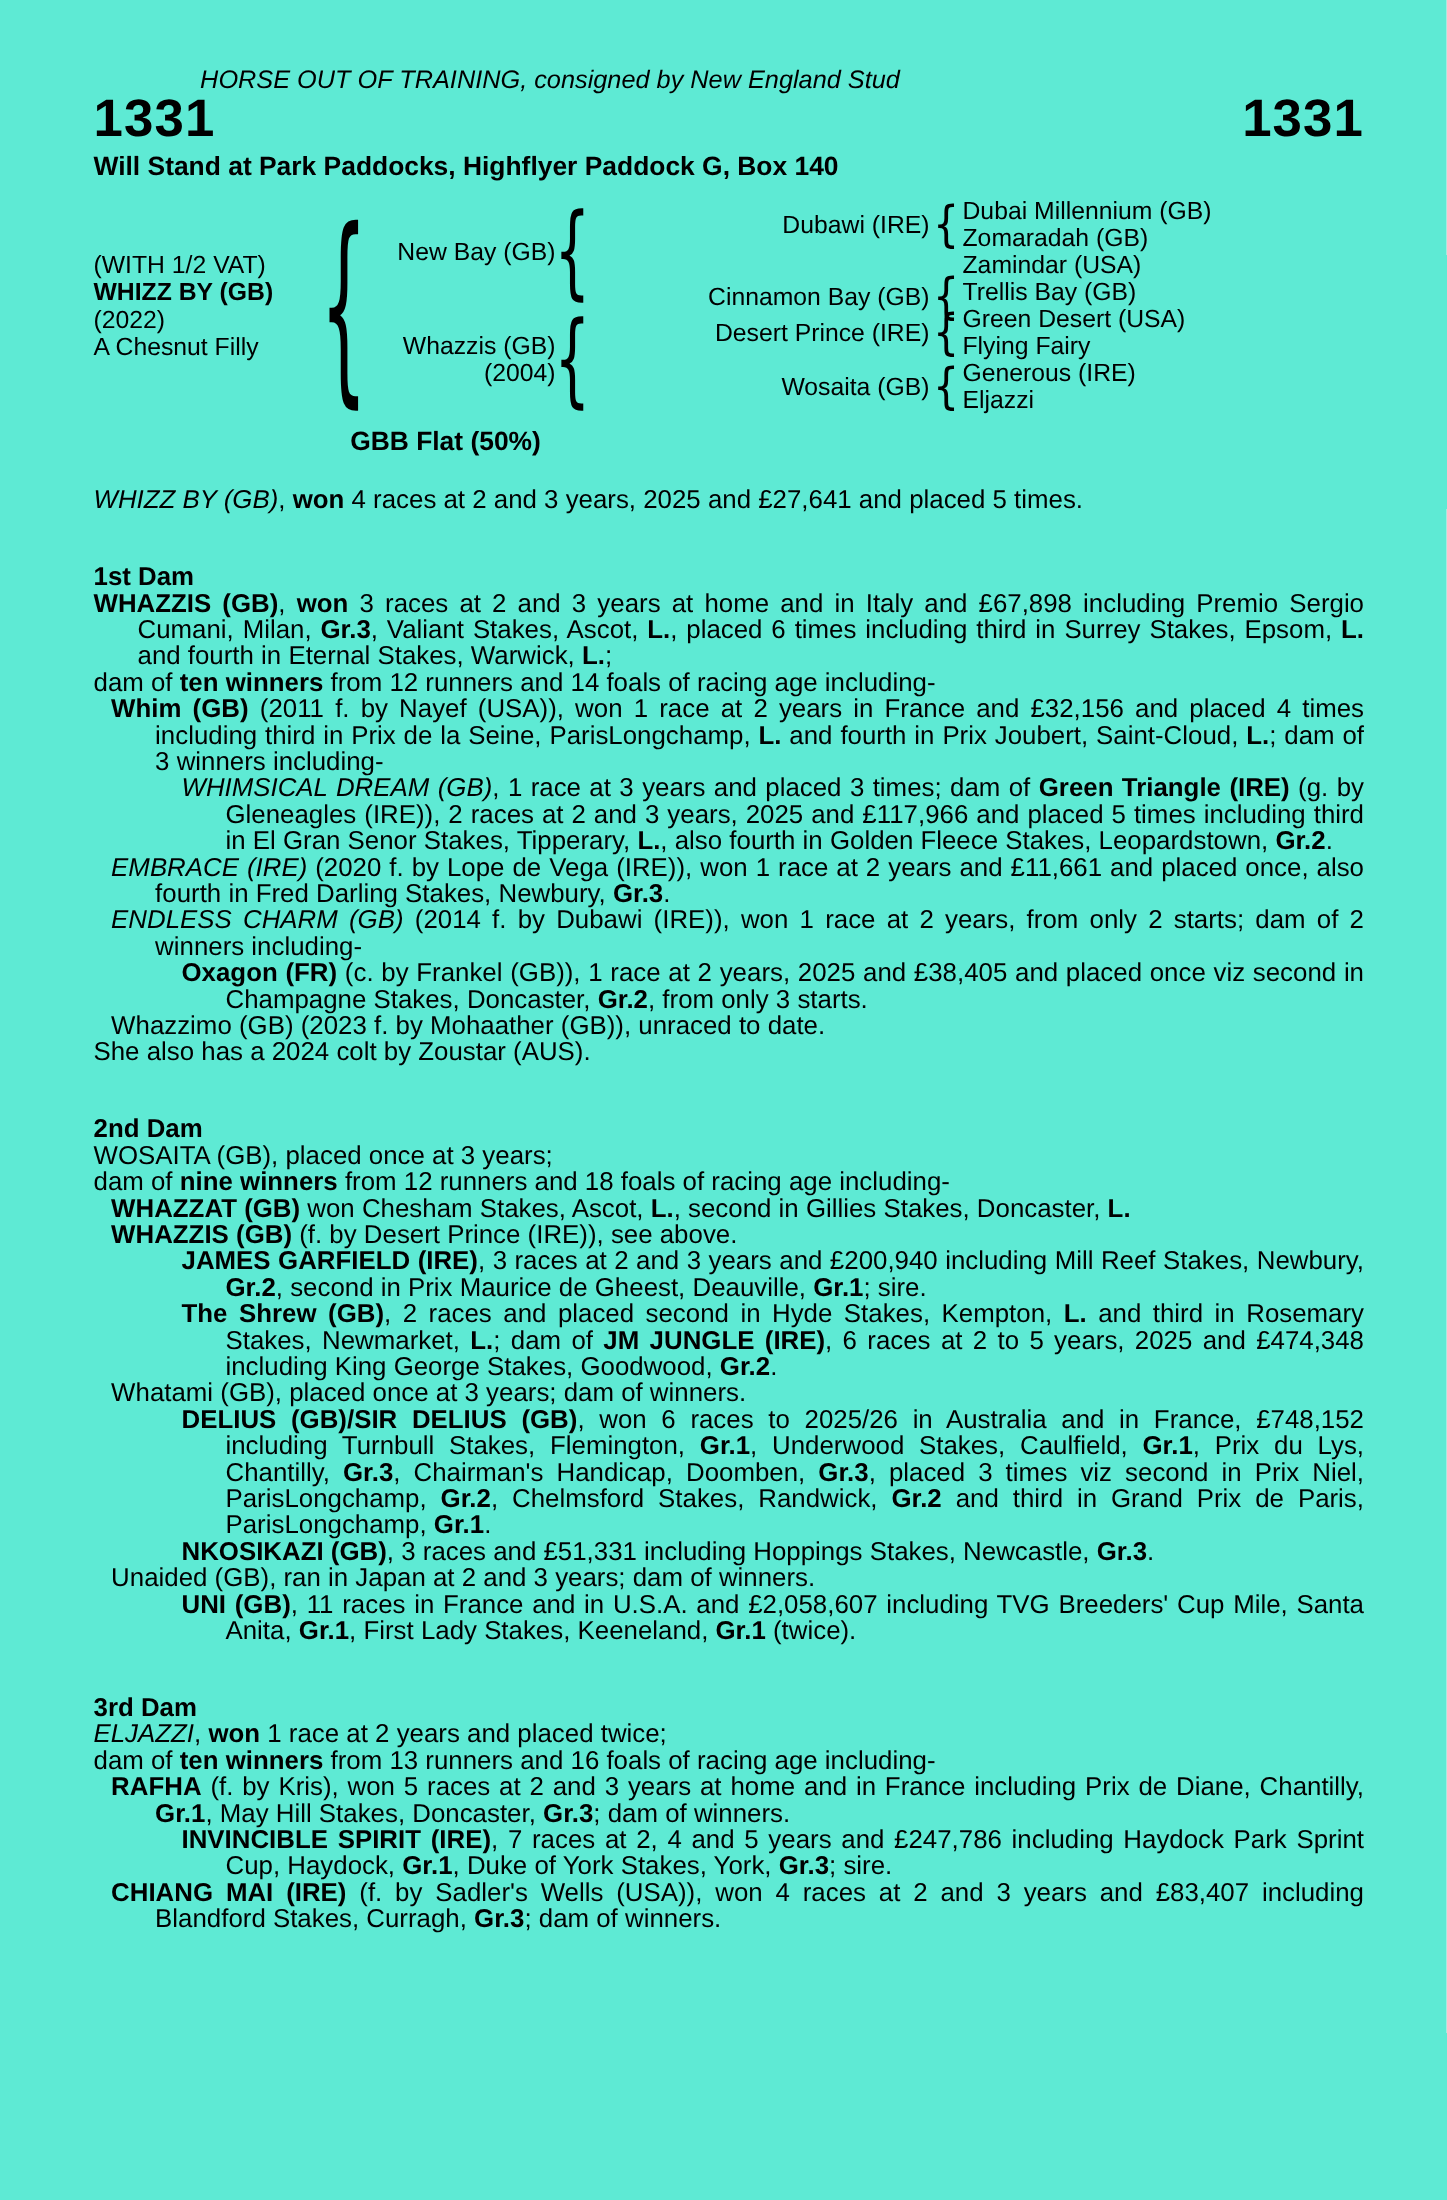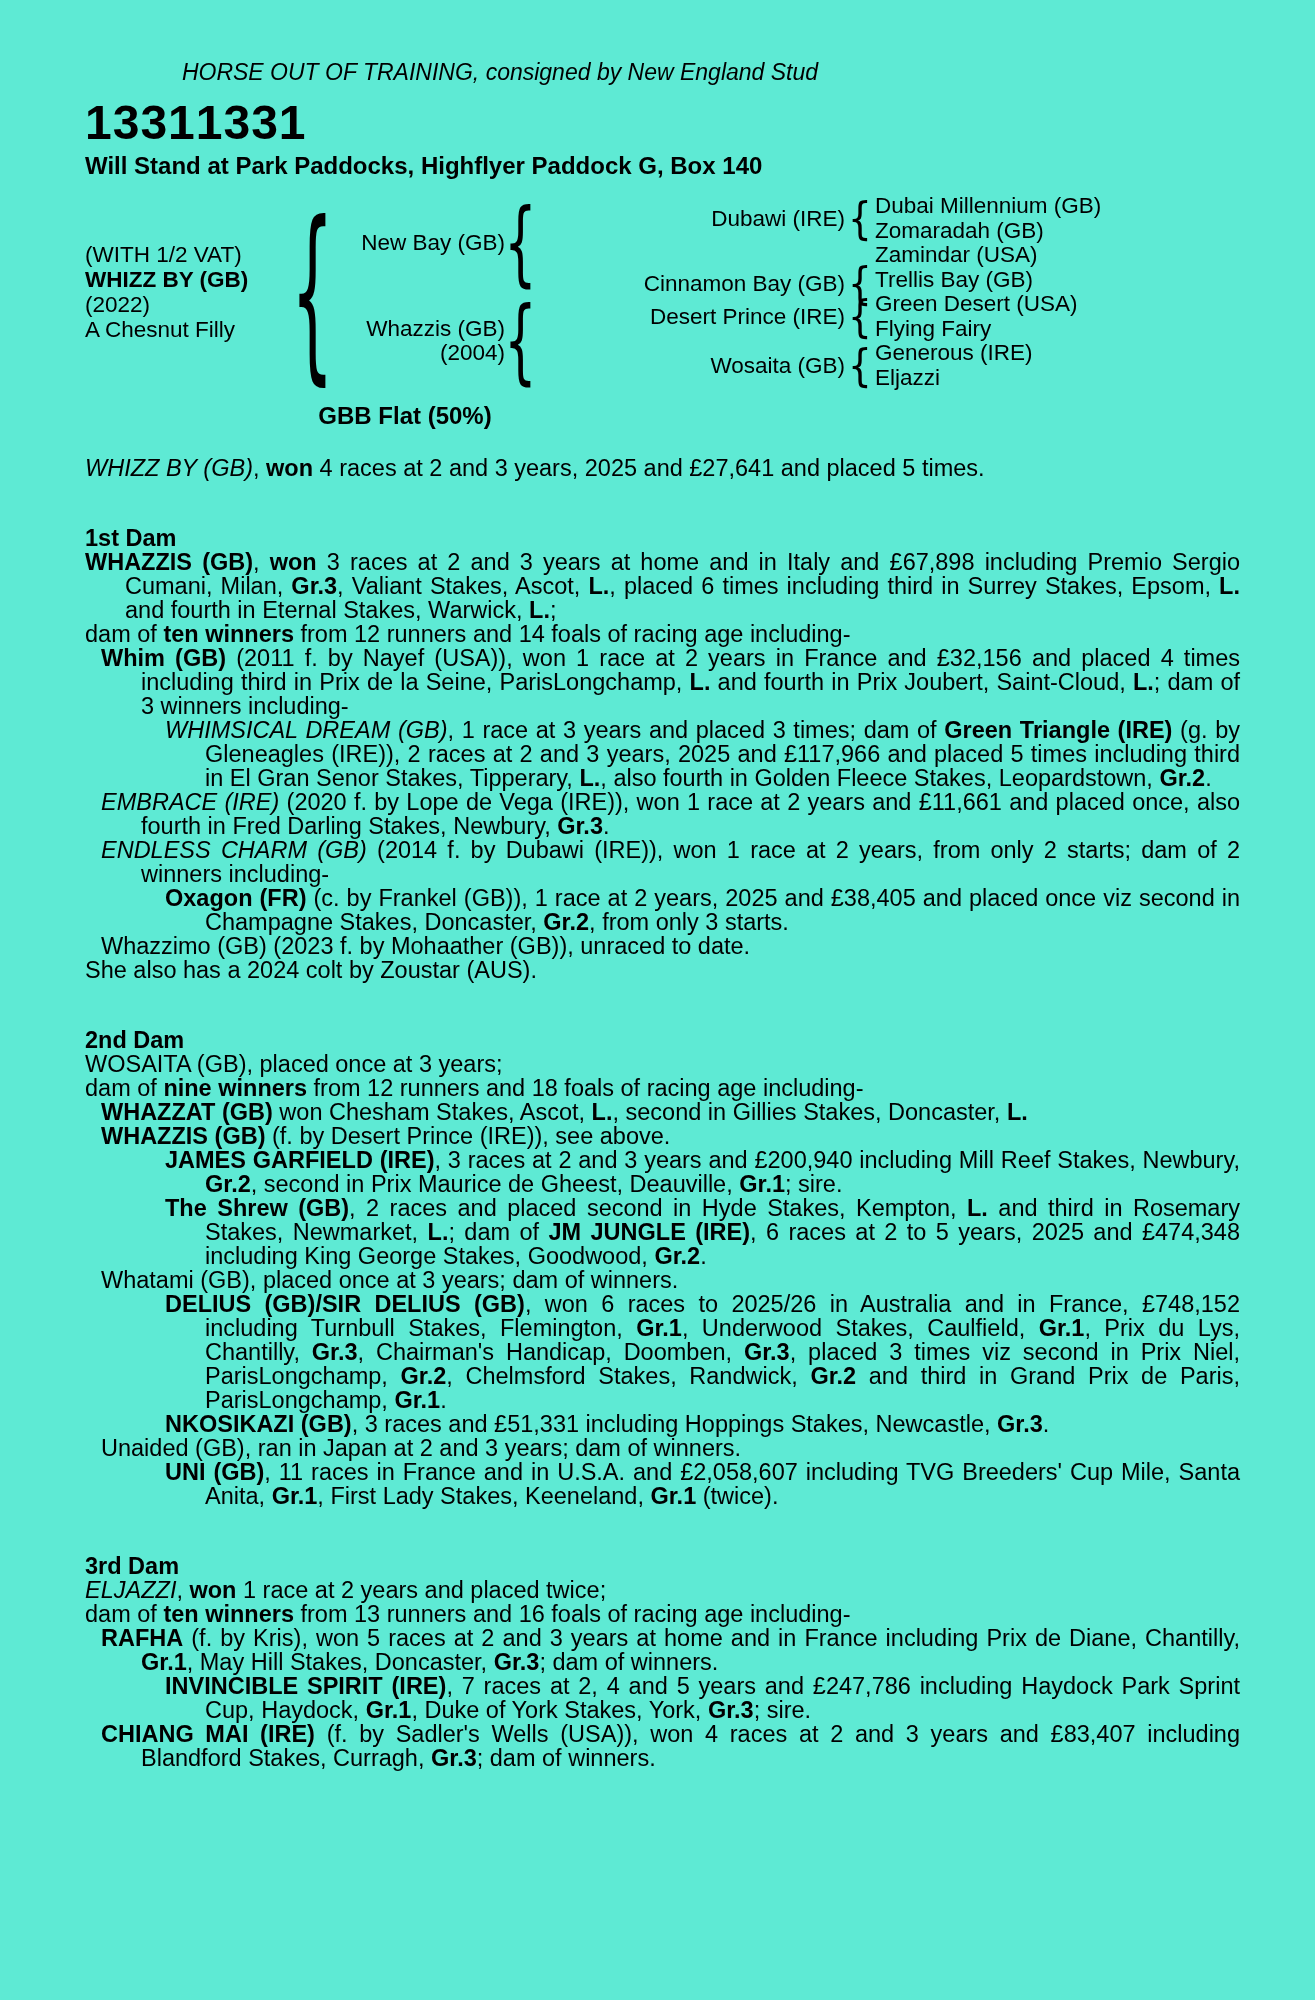--- a/index.html
+++ b/index.html
@@ -8,22 +8,22 @@
     font-family:"Liberation Sans", sans-serif;
     font-size:23.5px;line-height:24px;
     position:relative;overflow:hidden;
     box-sizing:border-box;
     padding:60px 75px 0 85px;
   }
   .consign{
     width:830px;text-align:center;font-style:italic;font-size:23px;
   }
   .lot-row{
-    display:flex;align-items:flex-start;
-    margin-top:14px;
+    display:flex;justify-content:space-between;align-items:flex-start;
+    margin-top:0;
   }
   .lot{font-size:48px;font-weight:bold;line-height:50px;letter-spacing:1px;}
   .stand{font-weight:bold;font-size:24px;margin-top:6px;}
 
   
   .chart{
     display:grid;
     grid-template-columns:212px 30px 178px 30px 310px 30px auto;
     grid-template-rows:repeat(8,24.5px);
     align-items:center;

